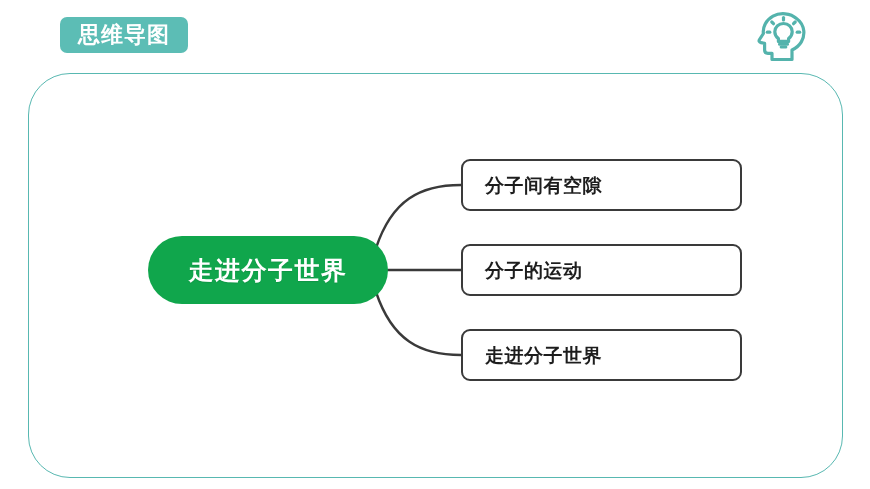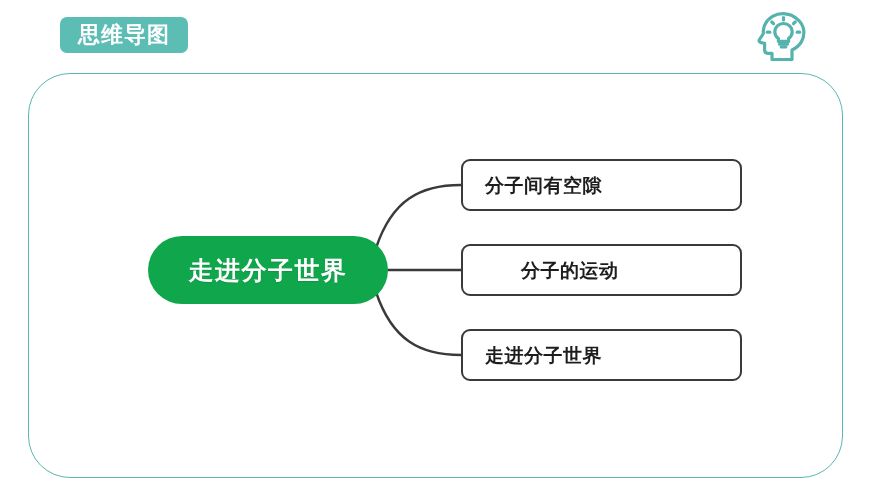--- a/index.html
+++ b/index.html
@@ -120,21 +120,21 @@
   .branch-box .branch-text {
     color: #1d1d1d;
     font-size: 19px;
     font-weight: bold;
     letter-spacing: 0.5px;
     line-height: 1;
     white-space: nowrap;
     margin-left: 22px;
   }
   #branch-box-0 { top: 159px; }
-  #branch-box-1 { top: 244px; padding-left: 36px; }
+  #branch-box-1 { top: 244px; }
   #branch-box-2 { top: 329px; }
 </style>
 </head>
 <body>
 
 <div id="slide">
 
   <div id="title-badge">
     <span class="badge-text">思维导图</span>
   </div>

